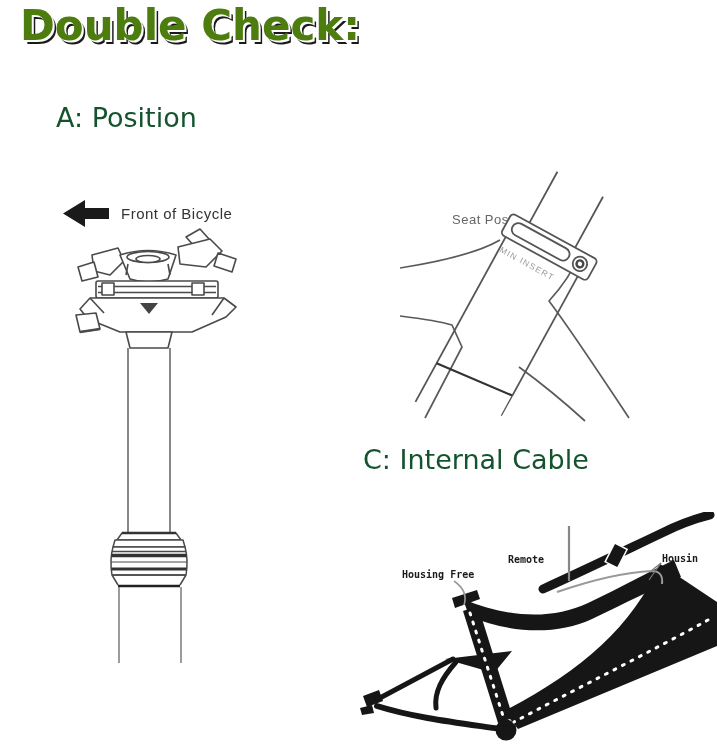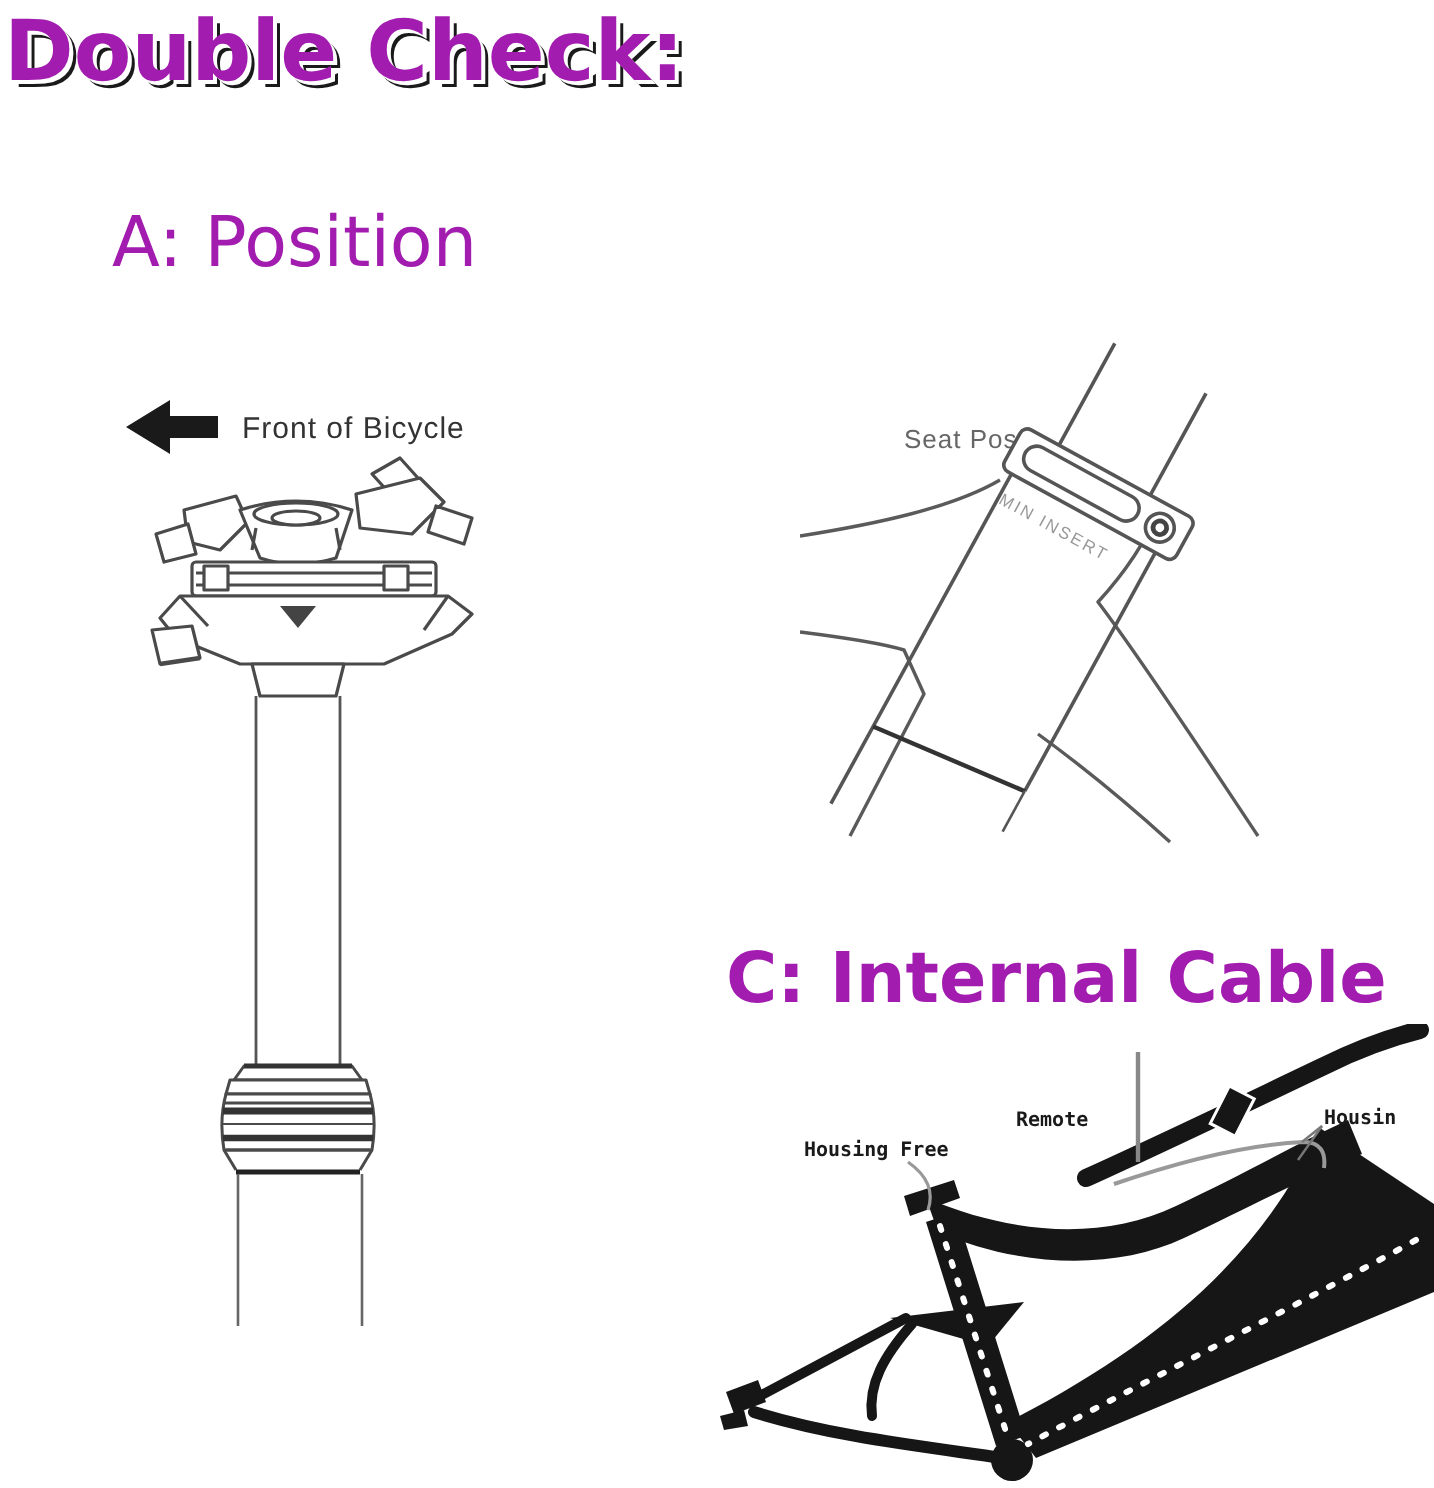--- a/index.html
+++ b/index.html
@@ -1,25 +1,25 @@
 <!DOCTYPE html>
 <html><head>
 <meta charset="utf-8">
 <style>
   html,body{margin:0;padding:0;background:#fff;}
   #page{position:relative;width:717px;height:744px;background:#ffffff;overflow:hidden;
         font-family:"Liberation Sans",sans-serif;}
-  .title{position:absolute;left:2px;top:1px;font-family:"DejaVu Sans",sans-serif;
-         font-weight:bold;font-size:42px;color:#a21caf;letter-spacing:0px;
+  .title{position:absolute;left:20px;top:1px;font-family:"DejaVu Sans",sans-serif;
+         font-weight:bold;font-size:42px;color:#4d7c0f;letter-spacing:0px;
          text-shadow:2px 2px 0 #ffffff,3.5px 3.5px 0 #1a1a1a;white-space:nowrap;}
   .heading{position:absolute;font-family:"DejaVu Sans",sans-serif;font-weight:400;
-           font-size:35px;color:#a21caf;white-space:nowrap;}
+           font-size:27px;color:#14532d;white-space:nowrap;}
   #heading-a{left:56px;top:102px;}
   #heading-b{left:408px;top:102px;}
-  #heading-c{left:363px;top:470px;font-weight:bold;}
+  #heading-c{left:363px;top:444px;}
   svg{position:absolute;display:block;}
   #svg-a{left:40px;top:185px;}
   #svg-b{left:400px;top:170px;}
   #svg-c{left:360px;top:512px;}
   .geo-label{font-family:"Liberation Sans",sans-serif;}
   .mono-label{font-family:"DejaVu Sans Mono",monospace;font-weight:bold;}
 </style>
 </head>
 <body>
 

